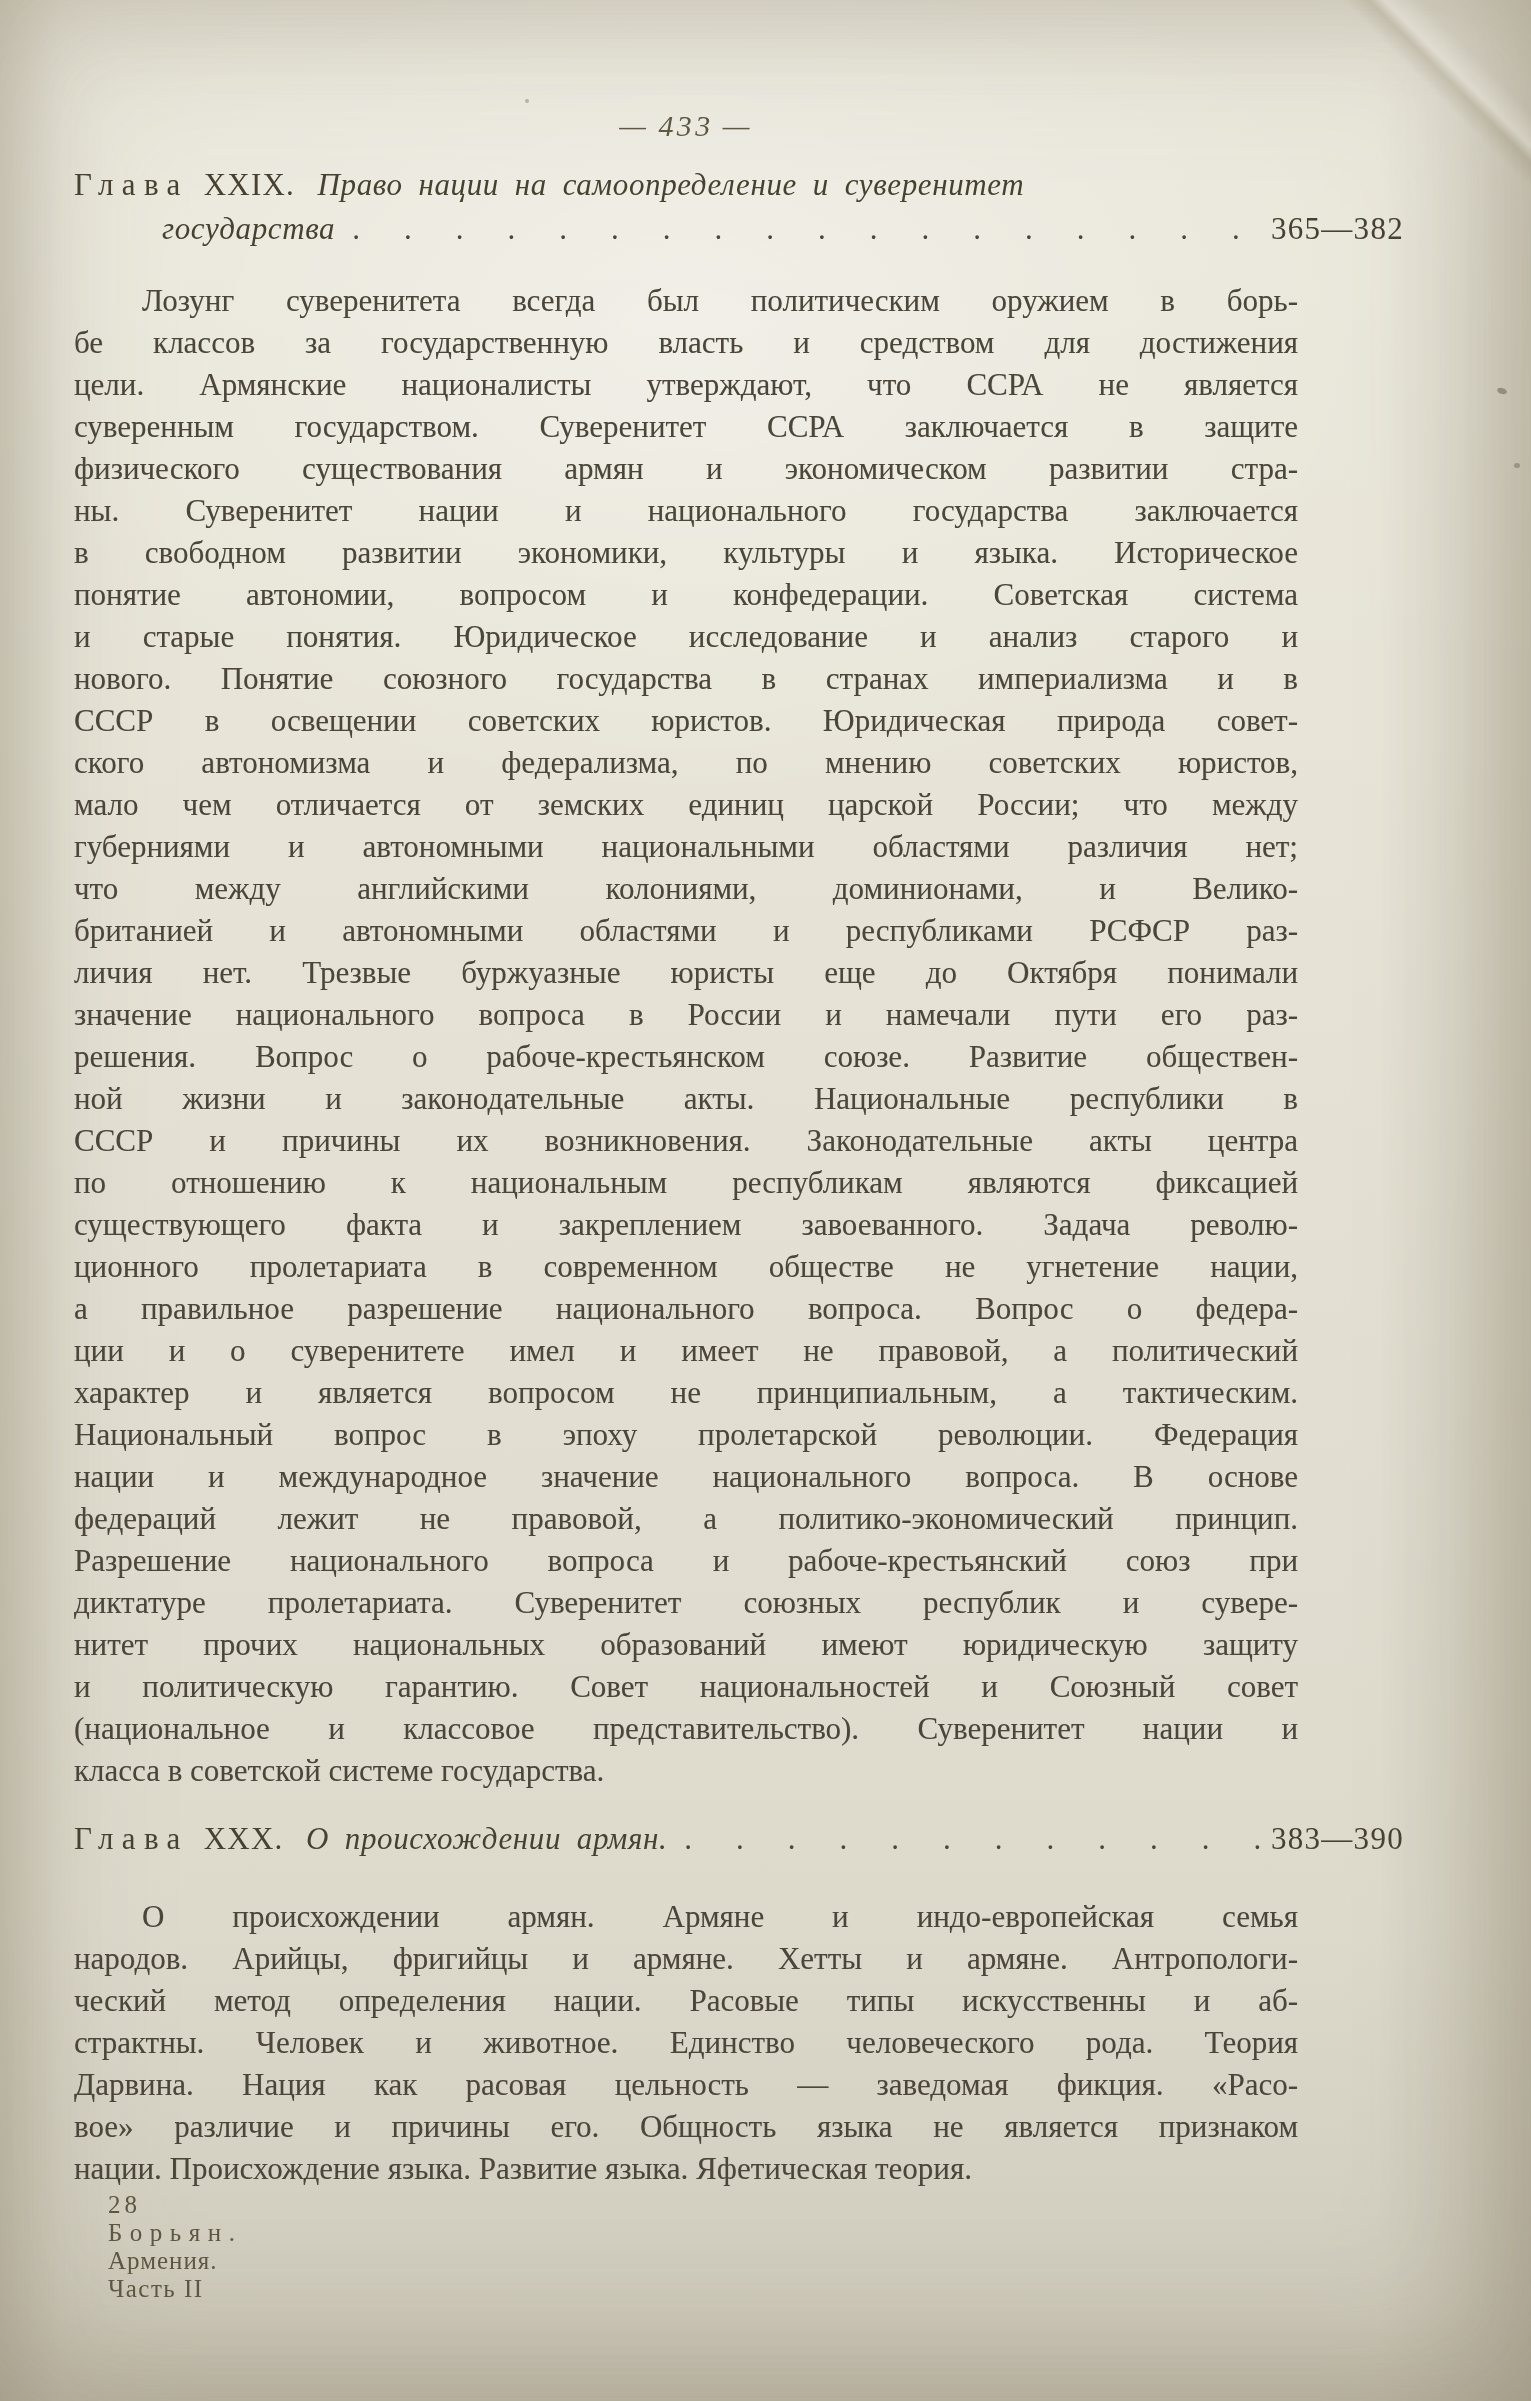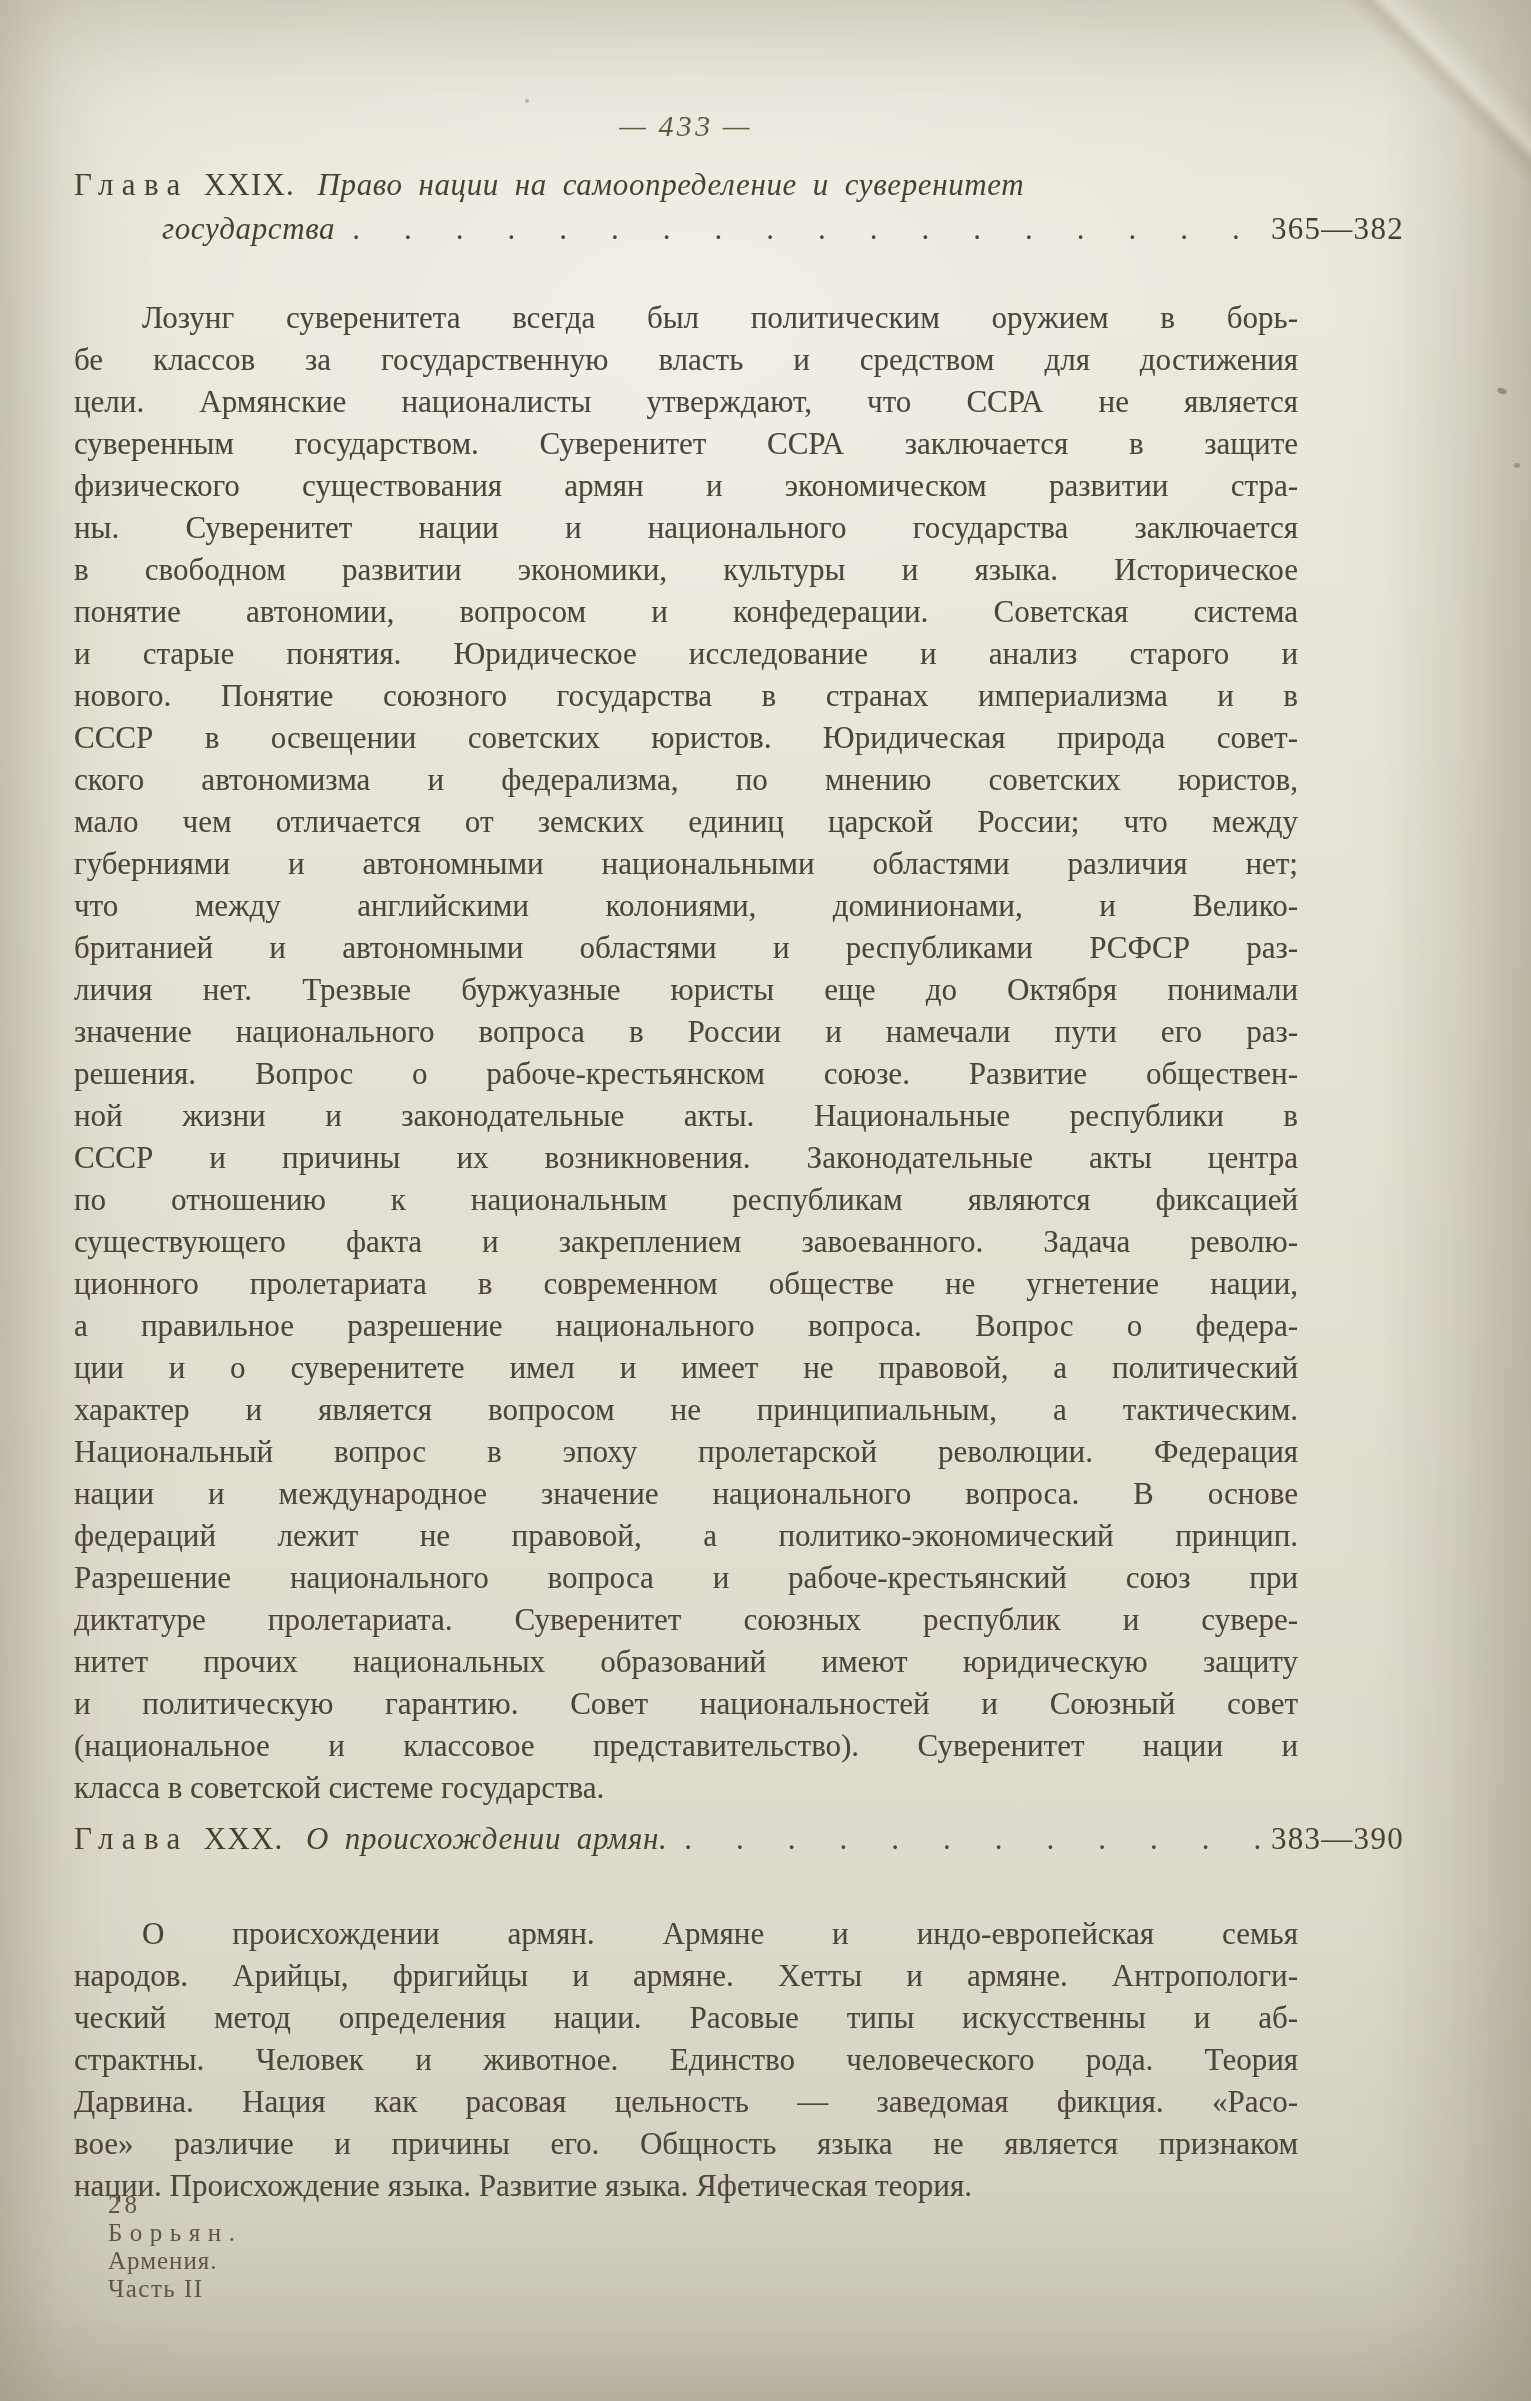--- a/index.html
+++ b/index.html
@@ -55,21 +55,20 @@
     letter-spacing: 44px; margin: 0 4px 0 17px;
     color: #4c463a;
   }
   .pages { letter-spacing: 1.3px; }
 
   .summary {
     position: absolute; left: 74px; width: 1224px;
     font-size: 31px; line-height: 42px;
     color: #4c463a;
     text-shadow: 0.3px 0.3px 0.5px rgba(76,70,57,0.25);
-    margin-top: 17px;
   }
   #summary-xxix { top: 280px; }
   #summary-xxx  { top: 1896px; }
   .summary div { text-align: justify; text-align-last: justify; }
   .summary div:first-child { text-indent: 68px; }
   .summary div:last-child  { text-align-last: left; }
 
   .footer {
     position: absolute; top: 2191px; left: 108px;
     display: flex; align-items: baseline;

